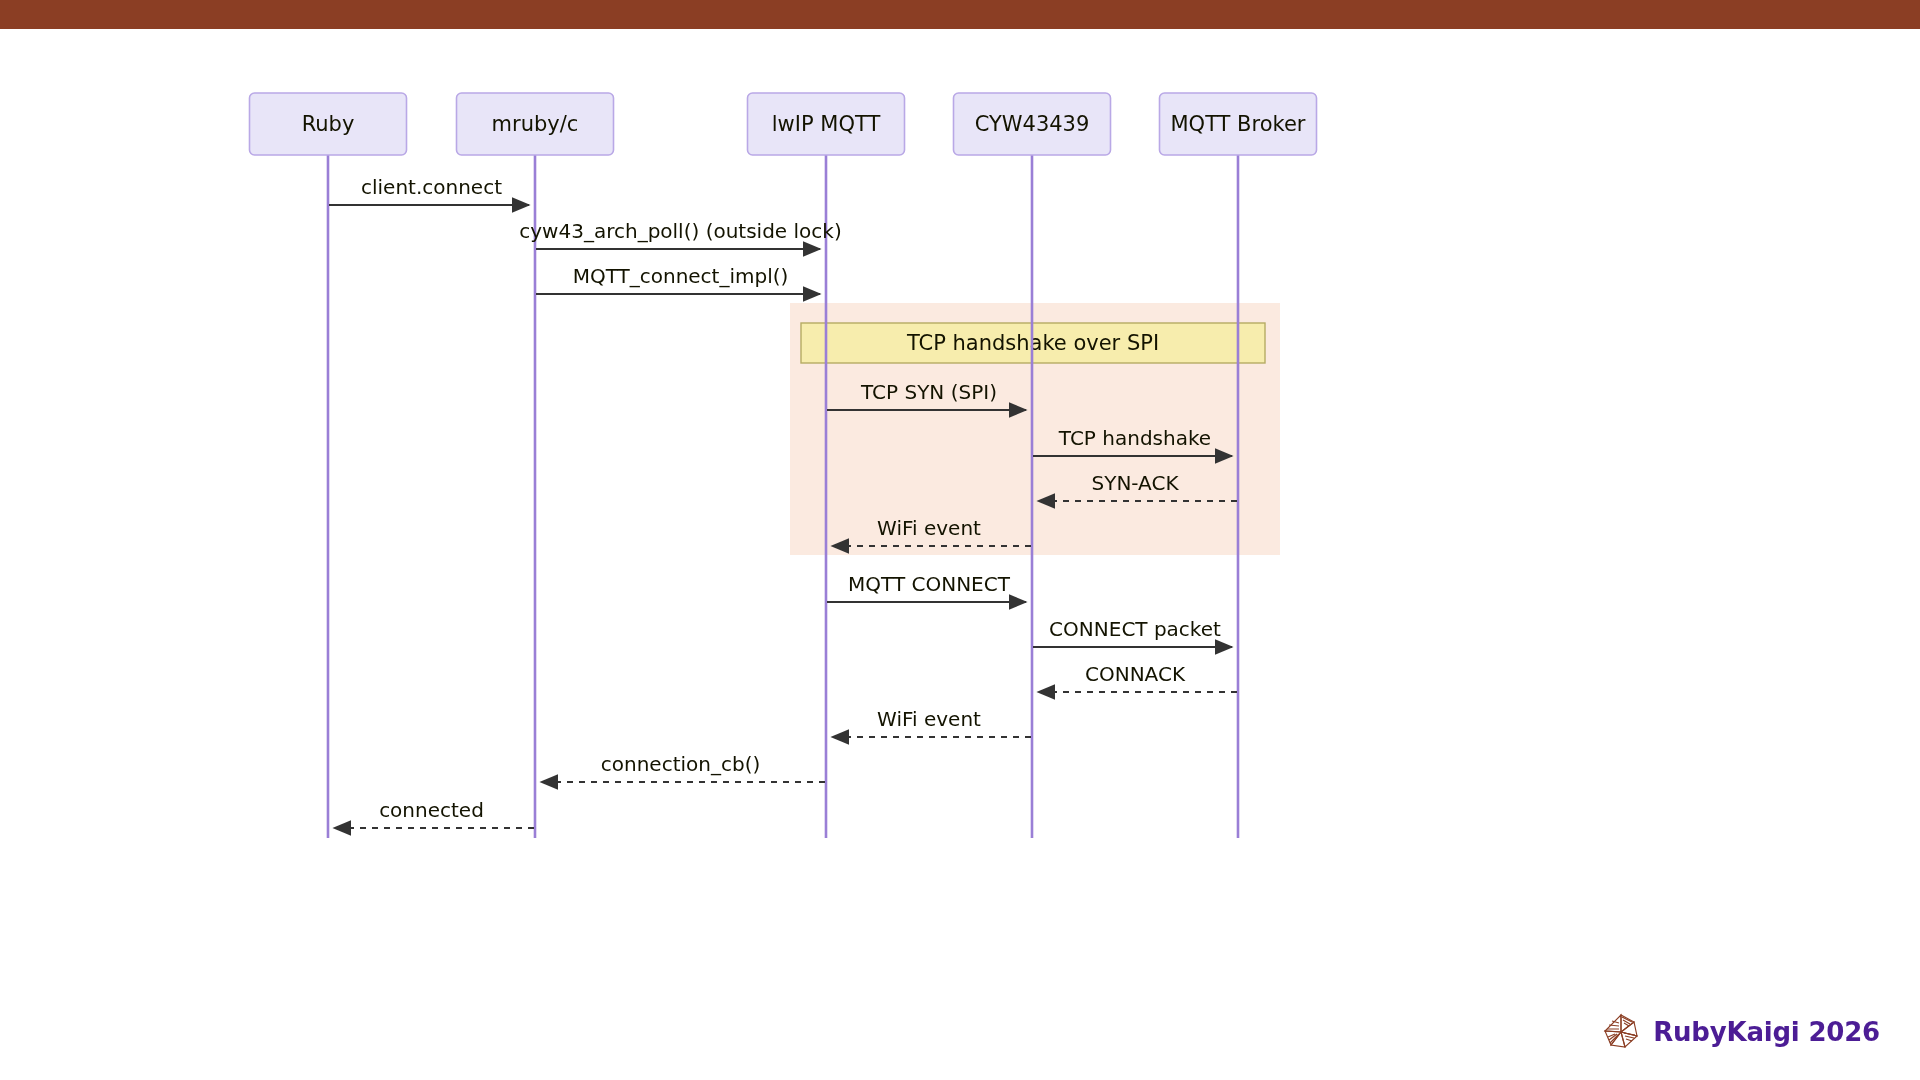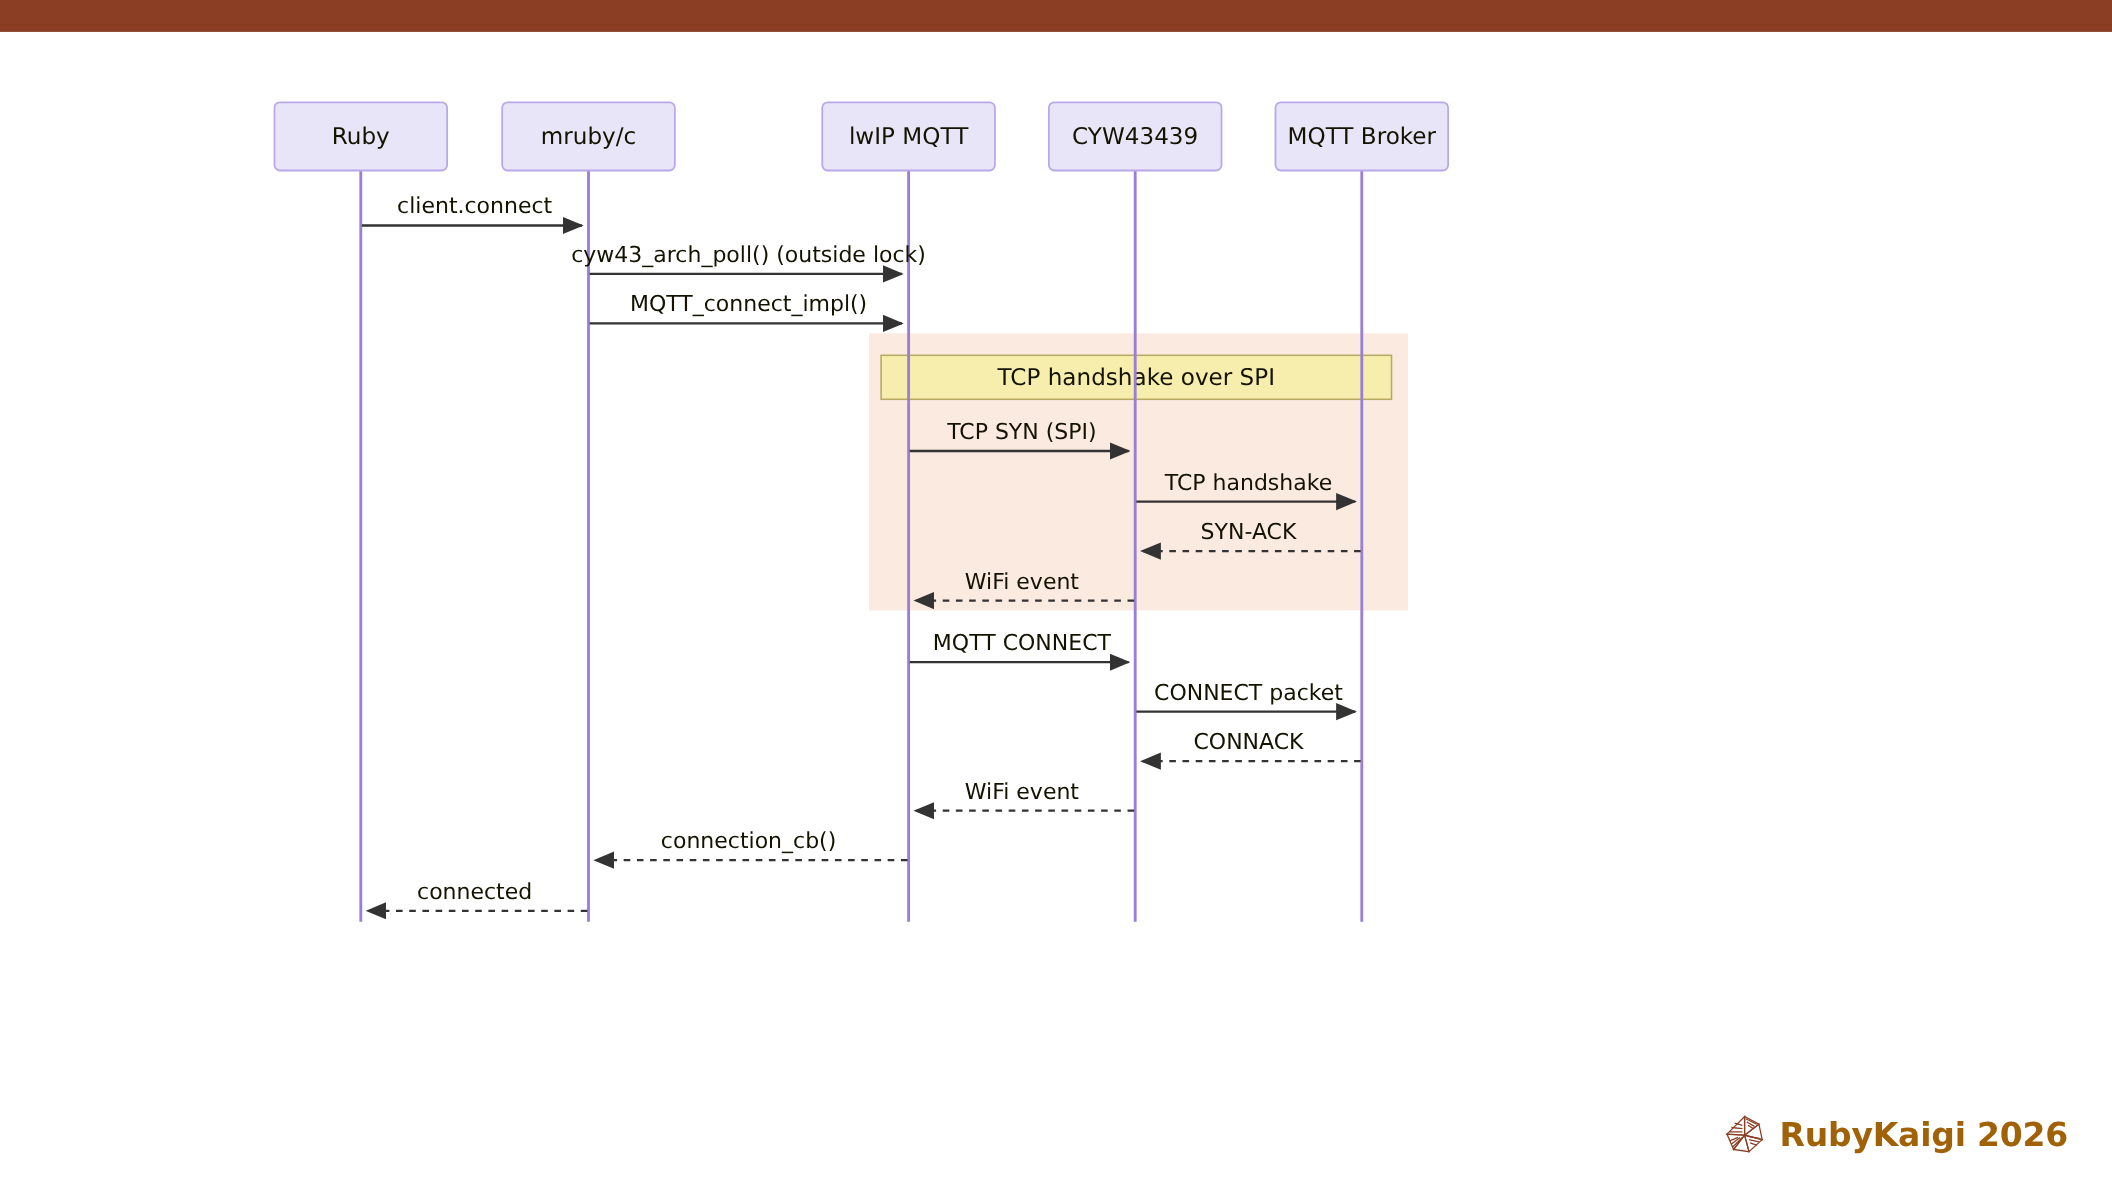--- a/index.html
+++ b/index.html
@@ -100,23 +100,23 @@
     align-items: center;
     gap: 12px;
   }
   #footer-logo .logo-mark {
     width: 40px;
     height: 40px;
     flex: 0 0 auto;
   }
   #footer-logo .logo-text {
     font-family: "DejaVu Sans", sans-serif;
-    font-size: 30px;
+    font-size: 26px;
     font-weight: bold;
-    color: #a16207;
+    color: #4c1d95;
     letter-spacing: -0.2px;
     white-space: nowrap;
   }
 </style>
 </head>
 <body>
 
 <div id="slide">
 
   <div id="top-bar"></div>

